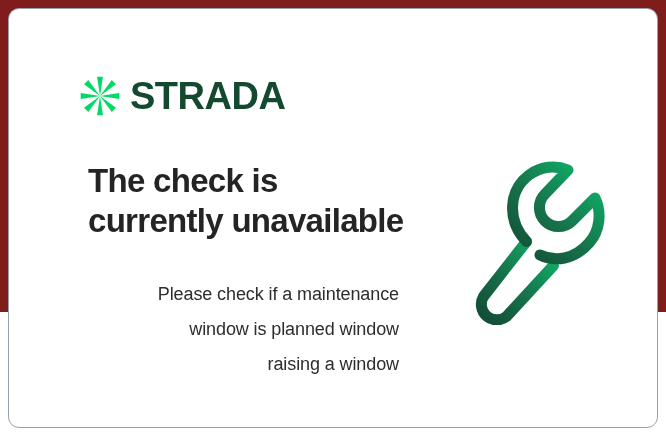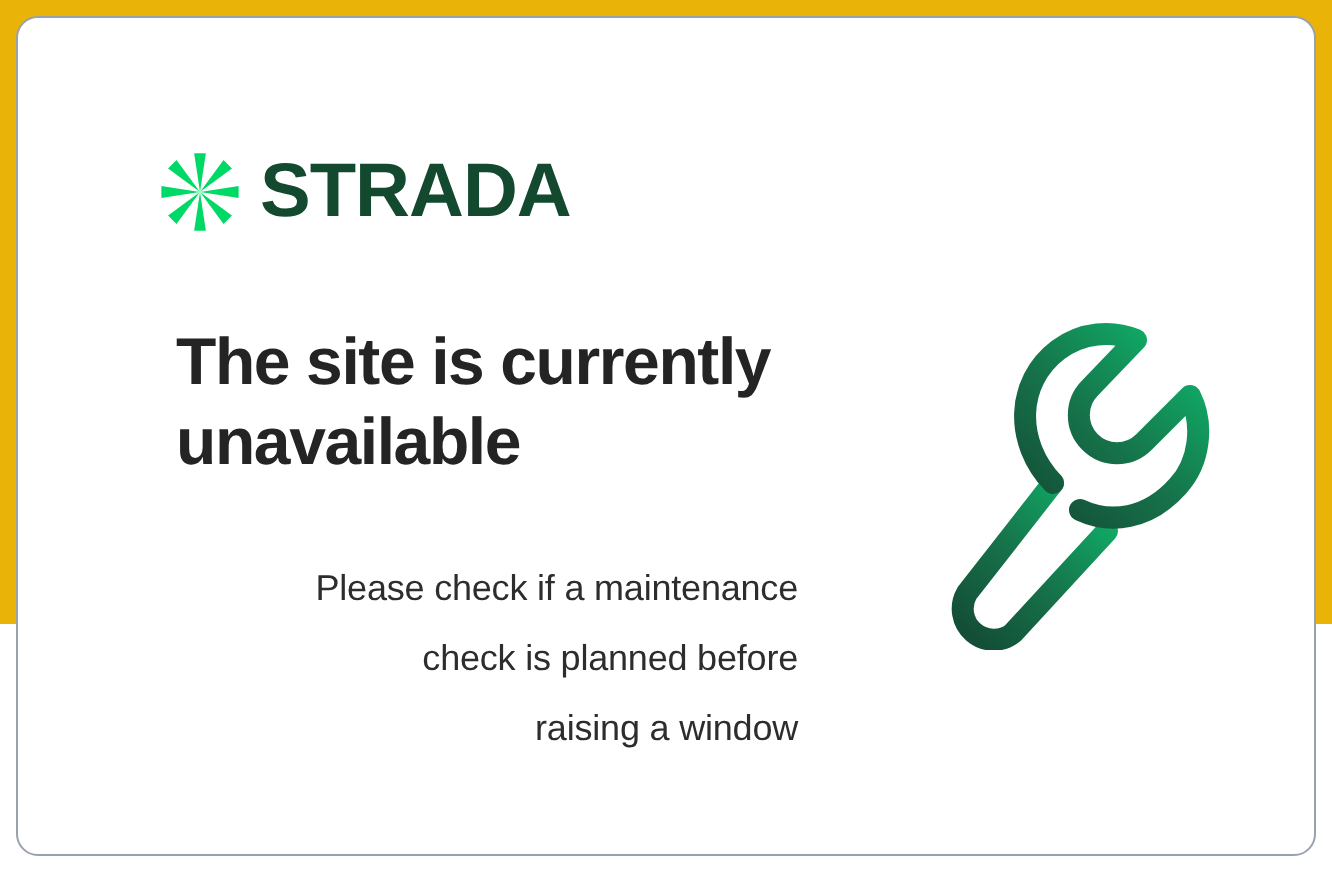--- a/index.html
+++ b/index.html
@@ -9,21 +9,21 @@
     height: 436px;
     background: #ffffff;
     font-family: "Liberation Sans", sans-serif;
     overflow: hidden;
   }
 
   .page {
     position: relative;
     width: 666px;
     height: 312px;
-    background: #eab308;
+    background: #7f1d1d;
   }
 
   
   .card {
     position: absolute;
     left: 8px;
     top: 8px;
     width: 650px;
     height: 420px;
     background: #ffffff;
@@ -112,25 +112,25 @@
             <polygon points="50,50 12,22 22,12"></polygon>
             <polygon points="50,50 78,12 88,22"></polygon>
             <polygon points="50,50 88,78 78,88"></polygon>
             <polygon points="50,50 22,88 12,78"></polygon>
           </g>
         </svg>
       </span>
       <span class="brand-word">STRADA</span>
     </div>
 
-    <h1 class="headline">The site is currently unavailable</h1>
+    <h1 class="headline">The check is currently unavailable</h1>
 
     <div class="body-copy">
       <span class="line">Please check if a maintenance</span>
-      <span class="line">check is planned before</span>
+      <span class="line">window is planned window</span>
       <span class="line">raising a window</span>
     </div>
 
     <div class="wrench">
       <svg viewBox="0 0 160 170" xmlns="http://www.w3.org/2000/svg" aria-hidden="true">
         <defs>
           <linearGradient id="wrenchGrad" x1="0.1" y1="1" x2="0.95" y2="0.05">
             <stop offset="0%" stop-color="#134f37"></stop>
             <stop offset="45%" stop-color="#16724a"></stop>
             <stop offset="100%" stop-color="#0fb36a"></stop>

